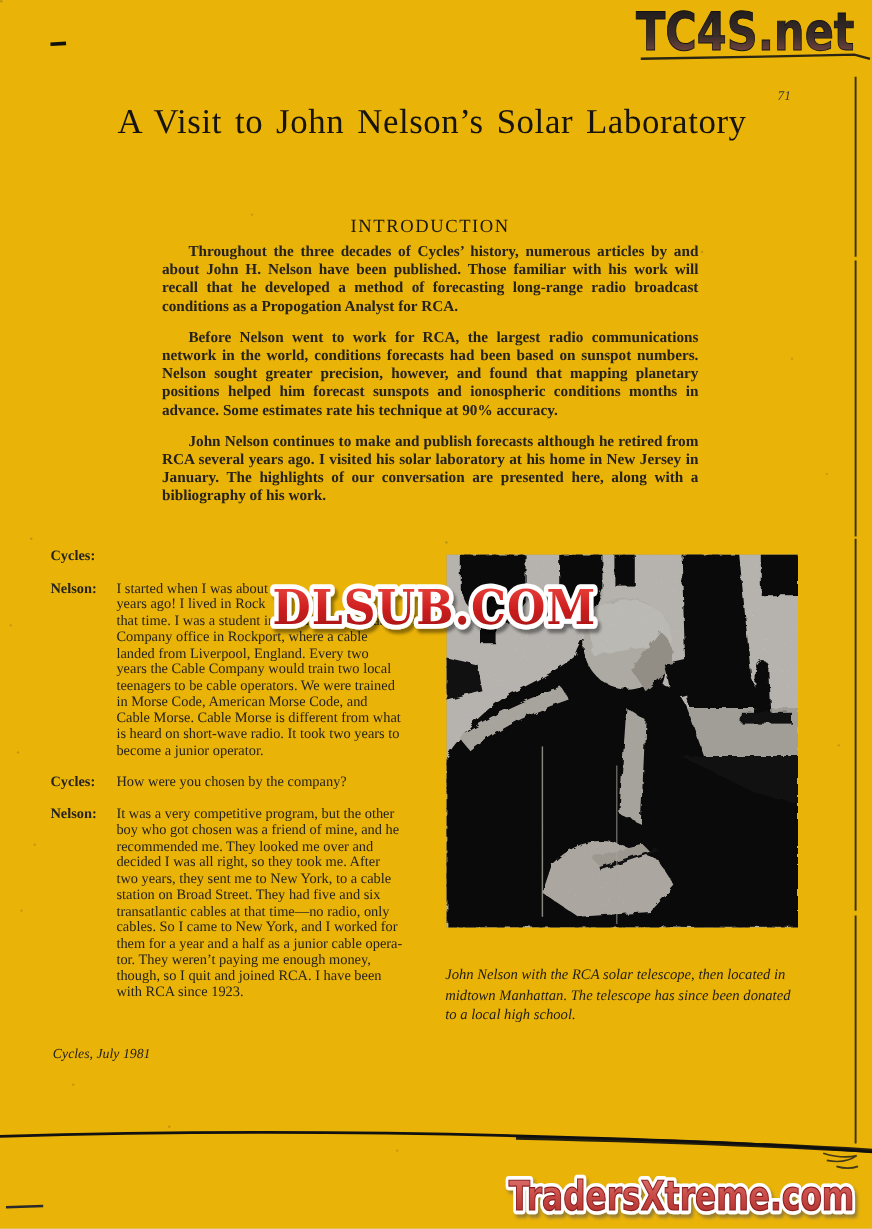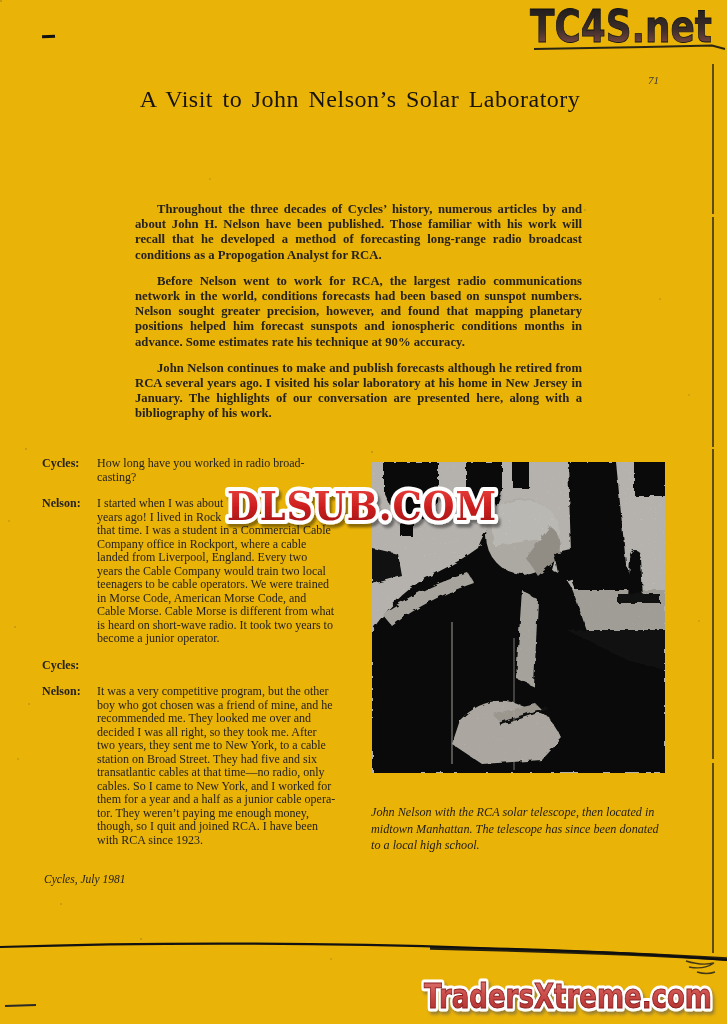--- a/index.html
+++ b/index.html
@@ -7,21 +7,21 @@
     position:relative;width:727px;height:1024px;margin:0 auto;
     background:#eab308;overflow:hidden;
     font-family:"Liberation Serif",serif;color:#26221e;
   }
   
   .tc4s{position:absolute;left:526px;top:2px;width:200px;height:58px;z-index:7;}
   .pagenum{position:absolute;left:648px;top:34px;font-style:italic;font-size:11px;color:#3a3a3a;z-index:8;margin-top:40px;}
   
   .title{
     position:absolute;top:86px;left:10px;width:700px;text-align:center;
-    font-size:24px;letter-spacing:.5px;color:#17140f;word-spacing:3px;
+    font-size:29px;letter-spacing:.5px;color:#17140f;word-spacing:3px;
   }
   .intro-head{
     position:absolute;top:180px;left:135px;width:447px;text-align:center;
     font-size:15.5px;letter-spacing:1.3px;color:#1b1712;
   }
   .intro{position:absolute;top:202px;left:135px;width:447px;
     font-size:12.7px;line-height:15.2px;text-align:justify;}
   .intro p{margin:0 0 11px 0;text-indent:22px;font-weight:bold;}
   
   .qa{position:absolute;top:457px;left:42px;width:335px;font-size:12px;line-height:13.5px;}
@@ -61,48 +61,48 @@
         <stop offset="1" stop-color="#9a564c"></stop>
       </linearGradient>
     </defs>
     <text x="4" y="40" font-family="DejaVu Sans, sans-serif" font-weight="bold" font-size="44" textLength="182" lengthAdjust="spacingAndGlyphs" fill="url(#tc4sGrad)" stroke="#141414" stroke-width="0.8">TC4S.net</text>
     <path d="M8,47 L120,45 L186,43.5 L199,47" stroke="#161616" stroke-width="2" fill="none" opacity=".9"></path>
   </svg>
   <span class="pagenum">71</span>
 
   <h1 class="title" style="font-weight:normal;margin:0;">A Visit to John Nelson’s Solar Laboratory</h1>
 
+  <h2 class="intro-head" style="font-weight:normal;margin:0;">INTRODUCTION</h2>
   <section class="intro">
     <p>Throughout the three decades of Cycles’ history, numerous articles by and about John H. Nelson have been published. Those familiar with his work will recall that he developed a method of forecasting long-range radio broadcast conditions as a Propogation Analyst for RCA.</p>
     <p>Before Nelson went to work for RCA, the largest radio communications network in the world, conditions forecasts had been based on sunspot numbers. Nelson sought greater precision, however, and found that mapping planetary positions helped him forecast sunspots and ionospheric conditions months in advance. Some estimates rate his technique at 90% accuracy.</p>
     <p>John Nelson continues to make and publish forecasts although he retired from RCA several years ago. I visited his solar laboratory at his home in New Jersey in January. The highlights of our conversation are presented here, along with a bibliography of his work.</p>
   </section>
 
   <section class="qa">
     <div class="qa-block">
       <span class="speaker">Cycles:</span>
-      <span class="qa-text">How long have you worked in radio broad-
-casting?</span>
     </div>
     <div class="qa-block">
       <span class="speaker">Nelson:</span>
       <span class="qa-text">I started when I was about
 years ago! I lived in Rock
 that time. I was a student in a Commercial Cable
 Company office in Rockport, where a cable
 landed from Liverpool, England. Every two
 years the Cable Company would train two local
 teenagers to be cable operators. We were trained
 in Morse Code, American Morse Code, and
 Cable Morse. Cable Morse is different from what
 is heard on short-wave radio. It took two years to
 become a junior operator.</span>
     </div>
     <div class="qa-block" style="margin-top:3px;">
       <span class="speaker">Cycles:</span>
+      <span class="qa-text">How were you chosen by the company?</span>
     </div>
     <div class="qa-block">
       <span class="speaker">Nelson:</span>
       <span class="qa-text">It was a very competitive program, but the other
 boy who got chosen was a friend of mine, and he
 recommended me. They looked me over and
 decided I was all right, so they took me. After
 two years, they sent me to New York, to a cable
 station on Broad Street. They had five and six
 transatlantic cables at that time—no radio, only

